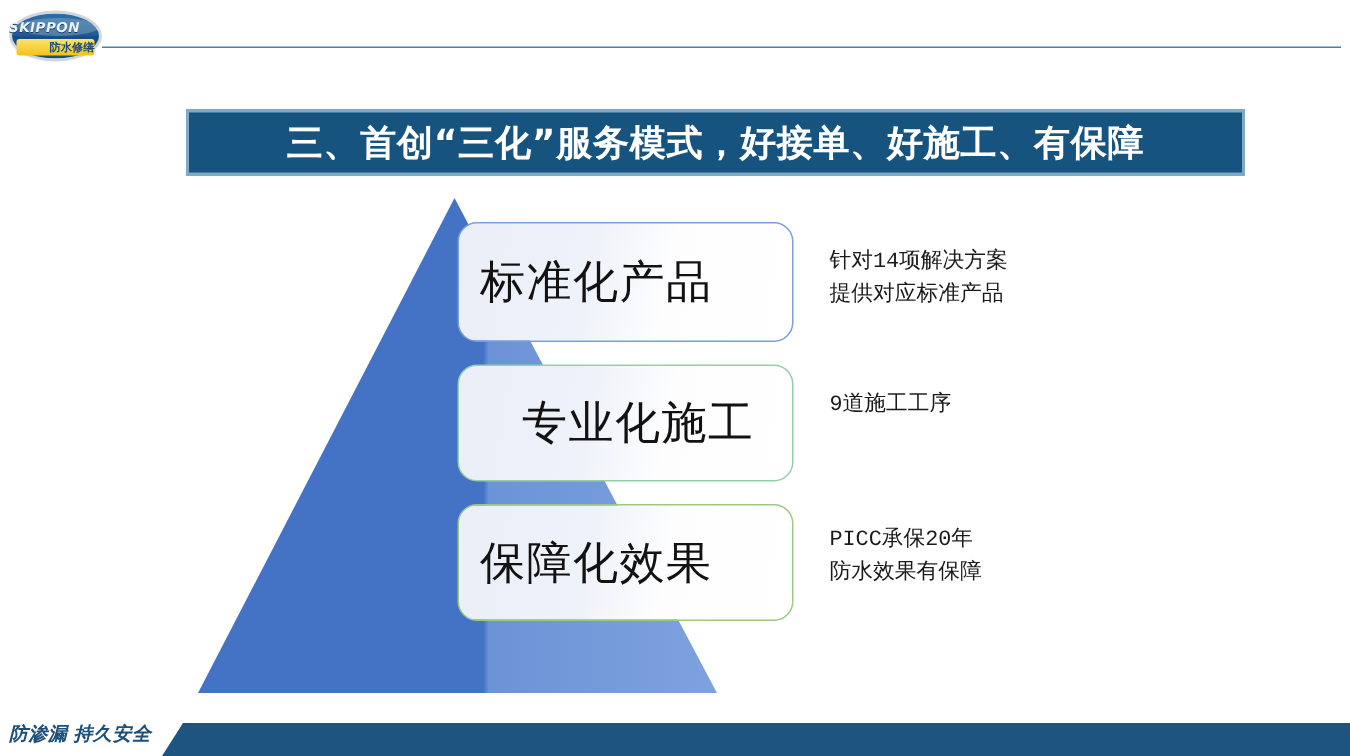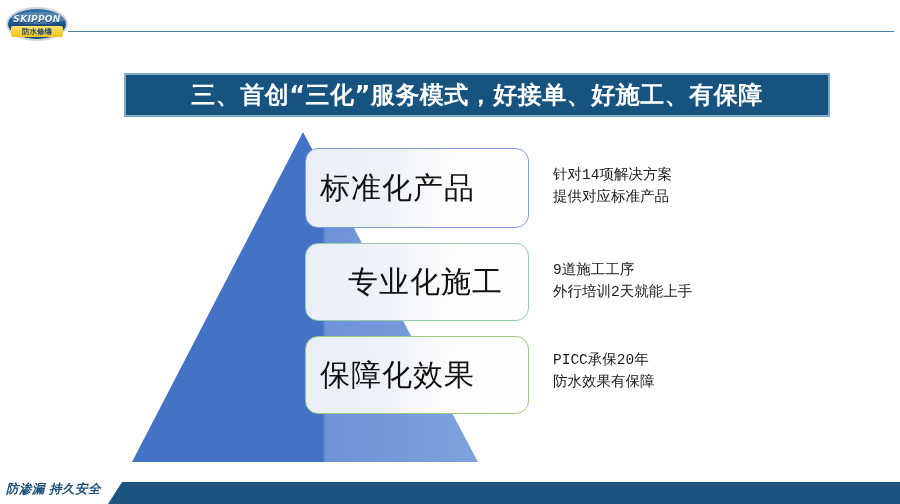--- a/index.html
+++ b/index.html
@@ -20,35 +20,35 @@
     border-radius:50%;
     background:linear-gradient(180deg,#2f6ea8 0%,#1f5a91 48%,#184e80 52%,#17507f 100%);
     border:2px solid #cfd6dc;
     overflow:hidden;
   }
   .logo-oval::before{
     content:""; position:absolute; left:4px; top:3px; width:54px; height:12px;
     border-radius:50%; background:rgba(255,255,255,0.22);
   }
   .logo-brand {
-    position:absolute; left:0; top:7px; width:62px; text-align:center;
+    position:absolute; left:0; top:7px; width:62px; text-align:left;
     font-style:italic; font-weight:bold; font-size:9px; letter-spacing:0.3px;
     color:#eef3f8; text-shadow:0 1px 0 #0d3d66;
     font-family:"DejaVu Sans",sans-serif;
     z-index:3;
   }
   .logo-band {
     position:absolute; left:5px; bottom:4px; width:52px; height:11px;
     background:linear-gradient(180deg,#fde36a 0%,#f2c318 100%);
     border-radius:2px;
     z-index:2;
   }
   .logo-band-text {
     position:absolute; left:5px; bottom:4px; width:52px; height:11px;
-    line-height:11px; text-align:center;
+    line-height:11px; text-align:right;
     font-size:7.5px; font-weight:bold; color:#1b4a7a;
     z-index:3;
   }
 
   .header-rule {
     position:absolute; left:68px; top:31px; width:826px; height:0;
     border-top:1.6px solid #4a7fa8;
   }
   .header-tagline {
     position:absolute; right:24px; top:14px;
@@ -156,21 +156,20 @@
 <div class="box" id="box-2">
   <span class="box-label">保障化效果</span>
 </div>
 
 <div class="desc" id="desc-0">
   <span class="desc-line">针对14项解决方案</span>
   <span class="desc-line">提供对应标准产品</span>
 </div>
 <div class="desc" id="desc-1">
   <span class="desc-line">9道施工工序</span>
-  <span class="desc-line">外行培训2天就能上手</span>
 </div>
 <div class="desc" id="desc-2">
   <span class="desc-line">PICC承保20年</span>
   <span class="desc-line">防水效果有保障</span>
 </div>
 
 <div class="footer">
   <div class="footer-text">防渗漏 持久安全</div>
   <div class="footer-bar"></div>
 </div>

